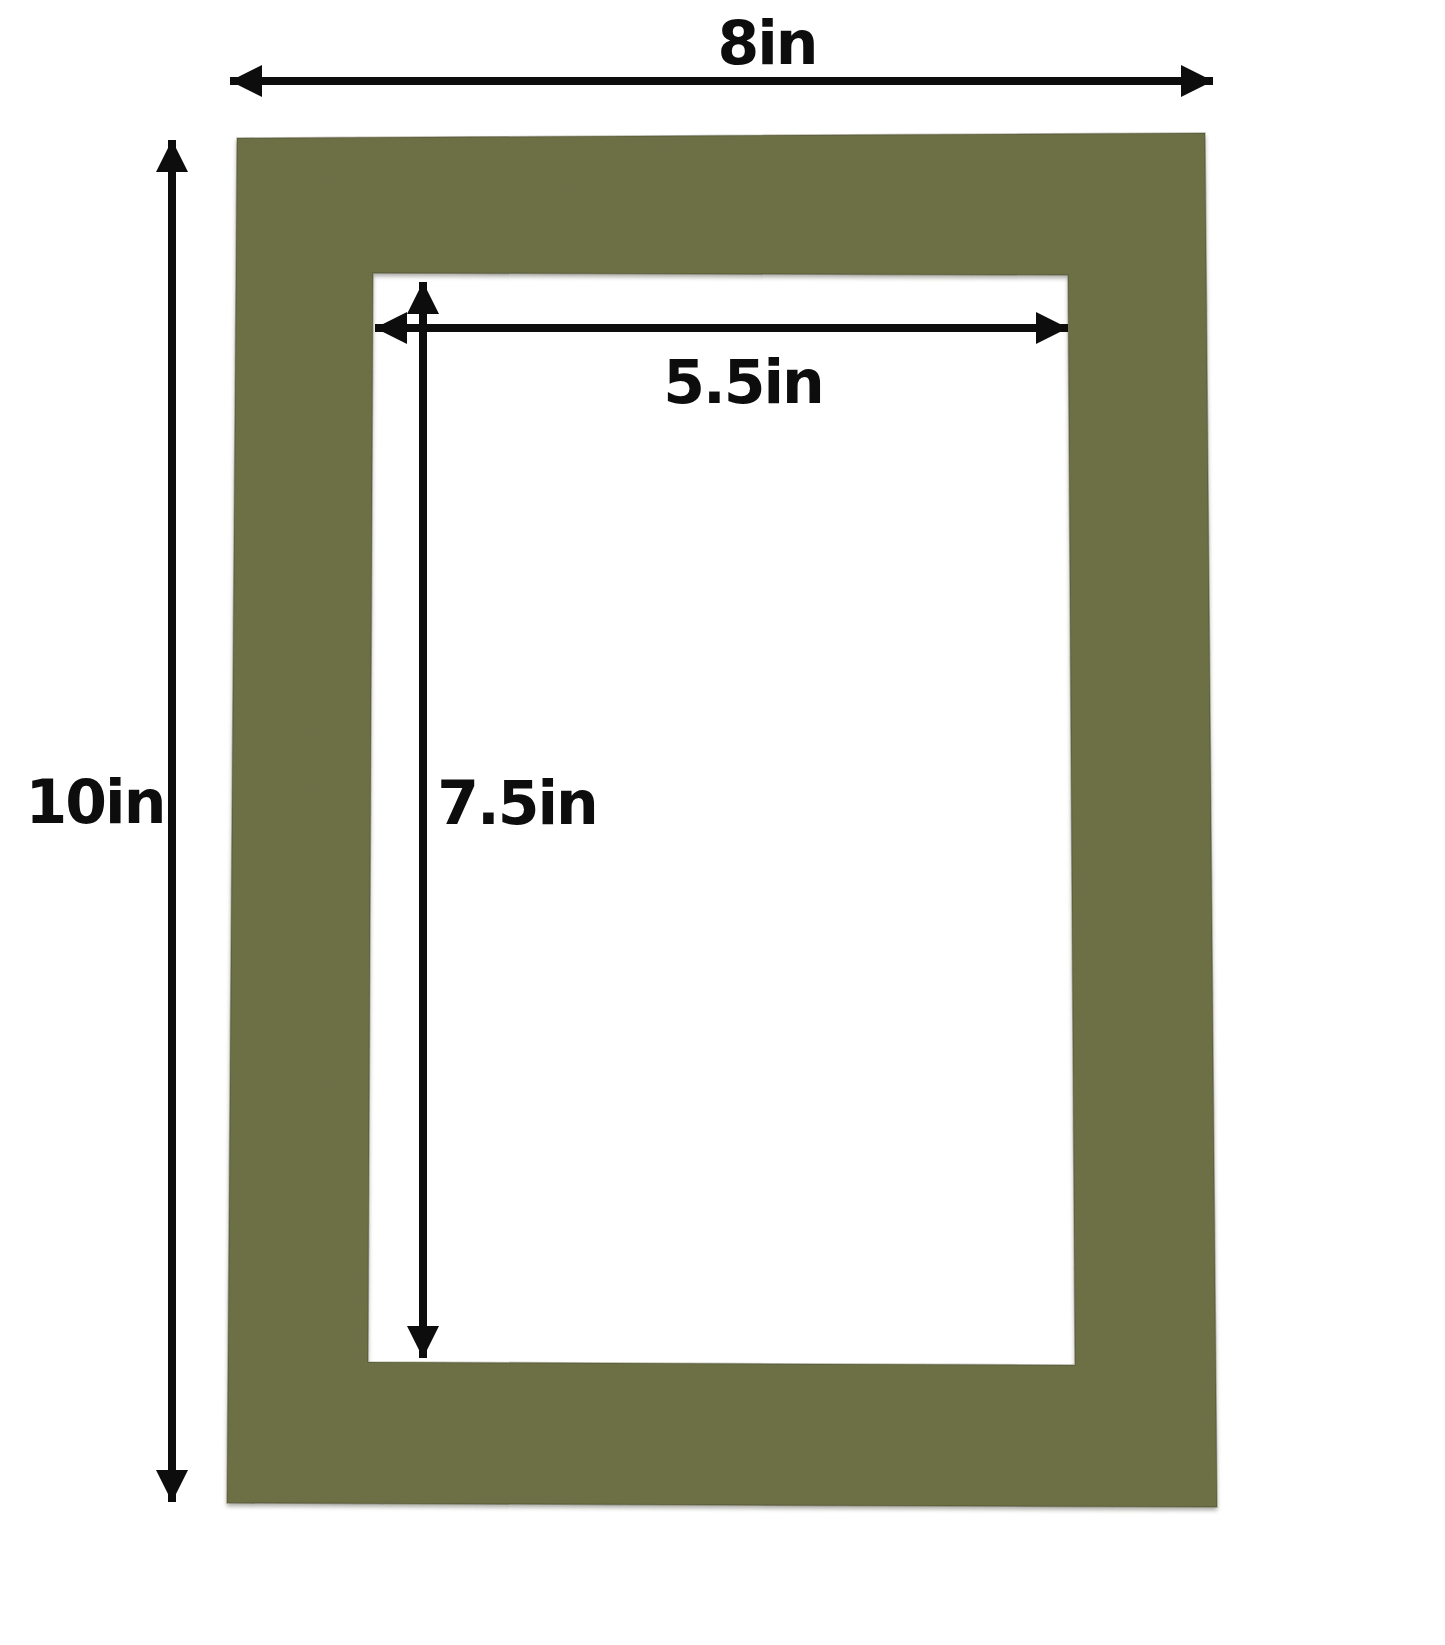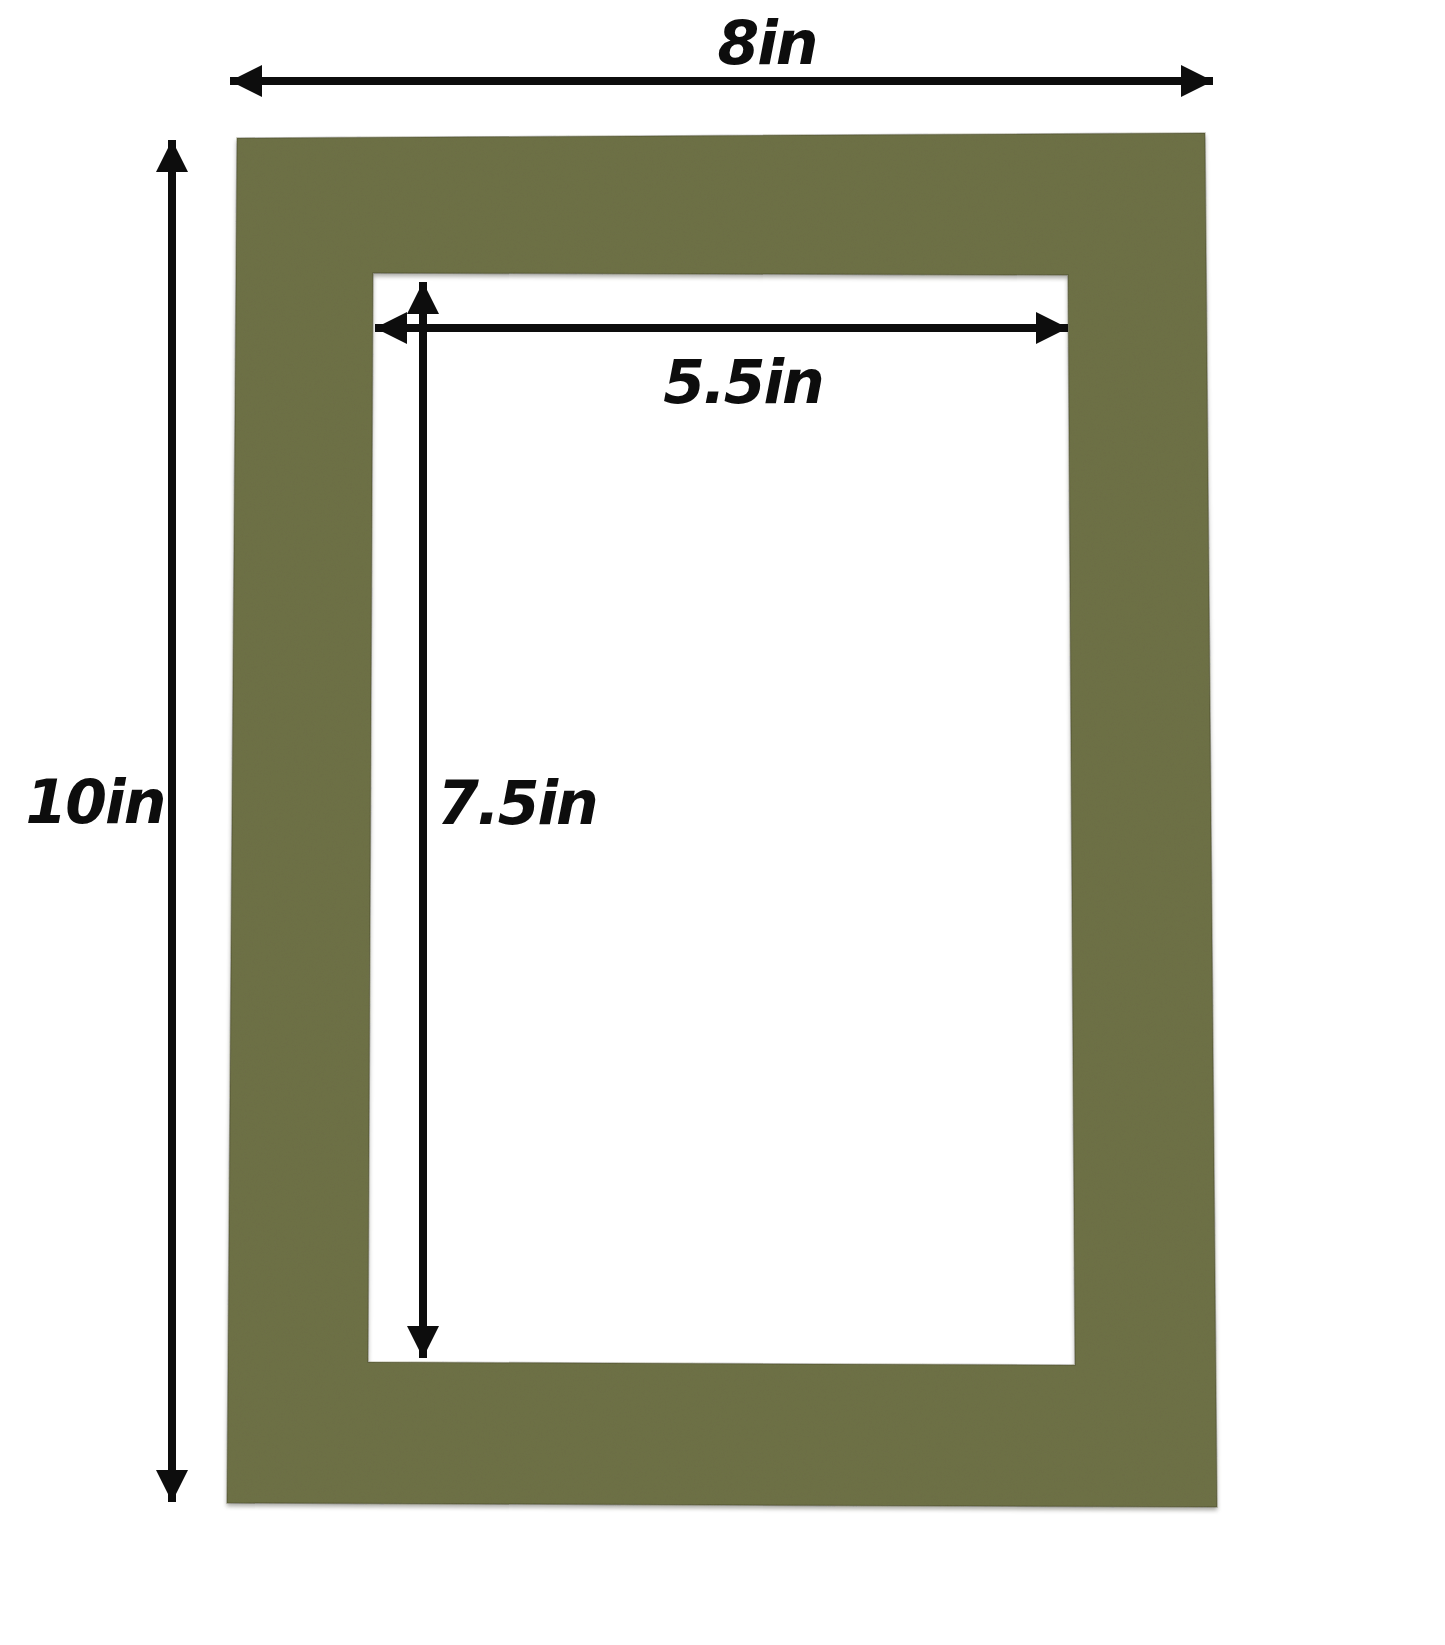--- a/index.html
+++ b/index.html
@@ -3,21 +3,20 @@
 <meta charset="utf-8">
 <style>
   html, body { margin: 0; padding: 0; background: #ffffff; }
   .stage {
     position: relative;
     width: 1445px;
     height: 1645px;
     background: var(--color-background, #ffffff);
     overflow: hidden;
     font-family: "DejaVu Sans", sans-serif;
-    font-style: italic;
   }
   .stage svg { display: block; width: 100%; height: 100%; }
   .mat-wrap { filter: drop-shadow(0 3px 2px rgba(70, 70, 60, 0.45)); }
   .mat {
     fill: var(--color-mat, #6c6f44);
     stroke: rgba(42, 44, 22, 0.30);
     stroke-width: 1.5;
   }
   .arrow-line {
     stroke: var(--color-arrow, #0d0d0d);

